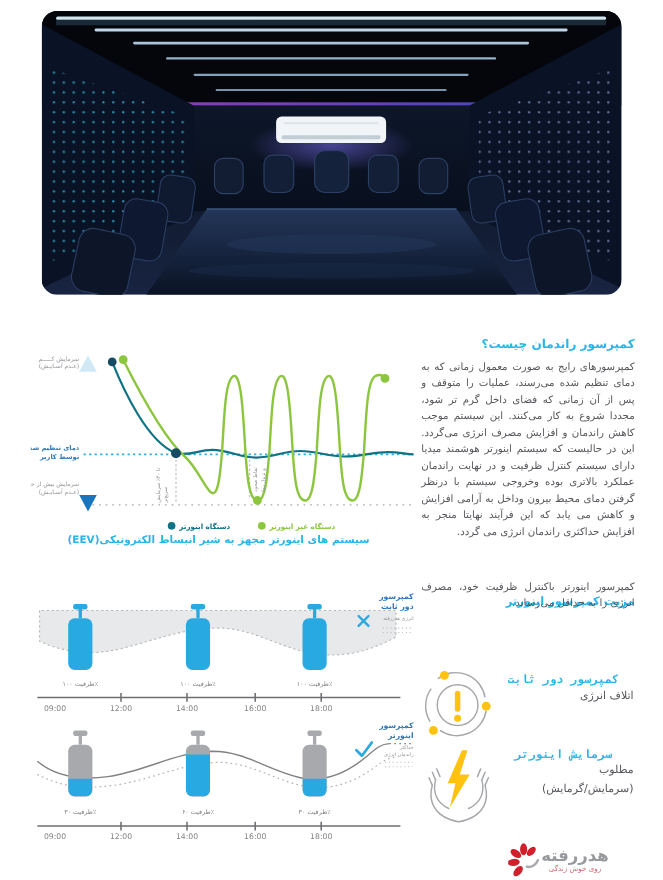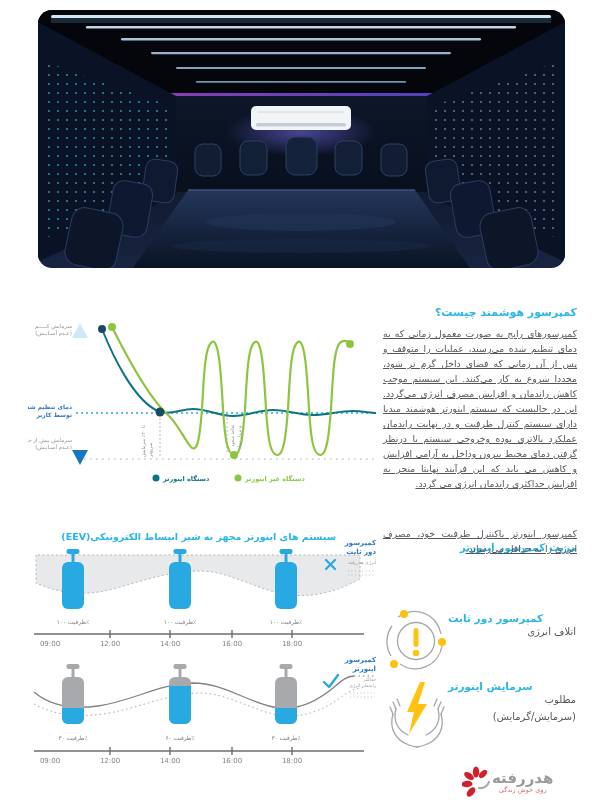--- a/index.html
+++ b/index.html
@@ -7,33 +7,33 @@
     width:603px;height:800px;position:relative;overflow:hidden;
     background:#ffffff;
     font-family:"DejaVu Sans", sans-serif;
   }
   .abs{position:absolute;}
   .rtl{direction:rtl;}
   
   #hero{left:38px;top:10px;}
   
   #temp-chart{left:28px;top:314px;}
-  #eev-title{left:28px;top:531px;width:308px;
+  #eev-title{left:28px;top:486px;width:308px;
     color:#29b5e8;font-weight:bold;font-size:9.5px;}
   #fixed-chart{left:28px;top:533px;}
   #inverter-chart{left:28px;top:652px;}
   
   .col{left:383px;width:194px;}
   .sec-title{color:#29b5e8;font-weight:bold;font-size:11px;text-align:right;}
-  .body-text{color:#55565a;font-size:9.3px;line-height:15px;text-align:justify;text-decoration:underline;}
+  .body-text{color:#55565a;font-size:9.3px;line-height:15px;text-align:justify;}
   #intro-title{top:306px;}
   #intro-body{top:326px;}
   #adv-title{top:541px;font-size:10.5px;}
   #adv-body{top:526px;}
-  .mini-title{color:#29b5e8;font-weight:bold;font-size:10.5px;text-align:left;}
+  .mini-title{color:#29b5e8;font-weight:bold;font-size:10.5px;text-align:center;font-family:Liberation Mono, monospace;}
   .mini-line{color:#55565a;font-size:10px;text-align:right;line-height:16.5px;}
   #fixed-sec{left:448px;top:612px;width:128px;}
   #inv-sec{left:448px;top:680px;width:128px;}
   #fixed-icon{left:384px;top:606px;}
   #inv-icon{left:387px;top:676px;}
   
   #logo{left:462px;top:765px;width:116px;height:34px;display:flex;align-items:center;}
   #logo-text{direction:rtl;text-align:center;margin-right:6px;}
   #logo-name{color:#97999c;font-size:15px;font-weight:bold;line-height:16px;}
   #logo-tag{color:#cf6a71;font-size:6.5px;line-height:8px;}
@@ -293,21 +293,21 @@
   <text x="348" y="19" text-anchor="end" font-size="7" font-weight="bold" fill="#2f78bd">اینورتر</text>
   <polyline points="296,30 301,35 310,23" fill="none" stroke="#29a9e1" stroke-width="2.4" stroke-linecap="round" stroke-linejoin="round"></polyline>
   <text x="348" y="29" text-anchor="end" font-size="4.6" fill="#939598">حداکثر</text>
   <text x="348" y="35" text-anchor="end" font-size="4.6" fill="#939598">راندمان انرژی</text>
   <g stroke="#bcbec0" stroke-width="1" stroke-dasharray="1,2.5">
     <line x1="322" y1="41" x2="347" y2="41"></line>
       <line x1="322" y1="45" x2="347" y2="45"></line>
   </g>
 </svg>
 
-<div id="intro-title" class="abs col rtl sec-title">کمپرسور هوشمند چیست؟</div>
+<div id="intro-title" class="abs col rtl sec-title">کمپرسور راندمان چیست؟</div>
 <div id="intro-body" class="abs col rtl body-text">کمپرسورهای رایج به صورت معمول زمانی که به دمای تنظیم شده می‌رسند، عملیات را متوقف و پس از آن زمانی که فضای داخل گرم تر شود، مجددا شروع به کار می‌کنند. این سیستم موجب کاهش راندمان و افزایش مصرف انرژی می‌گردد. این در حالیست که سیستم اینورتر هوشمند میدیا دارای سیستم کنترل ظرفیت و در نهایت راندمان عملکرد بالاتری بوده وخروجی سیستم با درنظر گرفتن دمای محیط بیرون وداخل به آرامی افزایش و کاهش می یابد که این فرآیند نهایتا منجر به افزایش حداکثری راندمان انرژی می گردد.</div>
 
 <div id="adv-title" class="abs col rtl sec-title">مزیت کمپرسور اینورتر</div>
 <div id="adv-body" class="abs col rtl body-text">کمپرسور اینورتر باکنترل ظرفیت خود، مصرف انرژی را به حداقل می‌رساند.</div>
 
 <svg id="fixed-icon" class="abs" width="64" height="70" viewBox="0 0 64 70">
   <g fill="none" stroke="#a5a7aa" stroke-width="1.3">
     <path d="M14,11 A27,27 0 0,1 57,28"></path>
     <path d="M58,40 A27,27 0 0,1 16,58"></path>
     <path d="M7,50 A27,27 0 0,1 8,20"></path>

